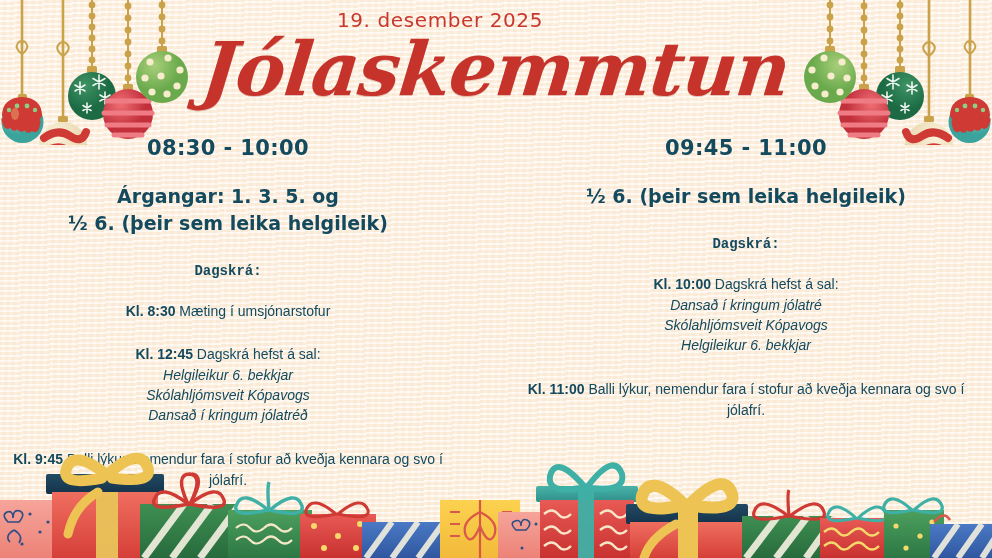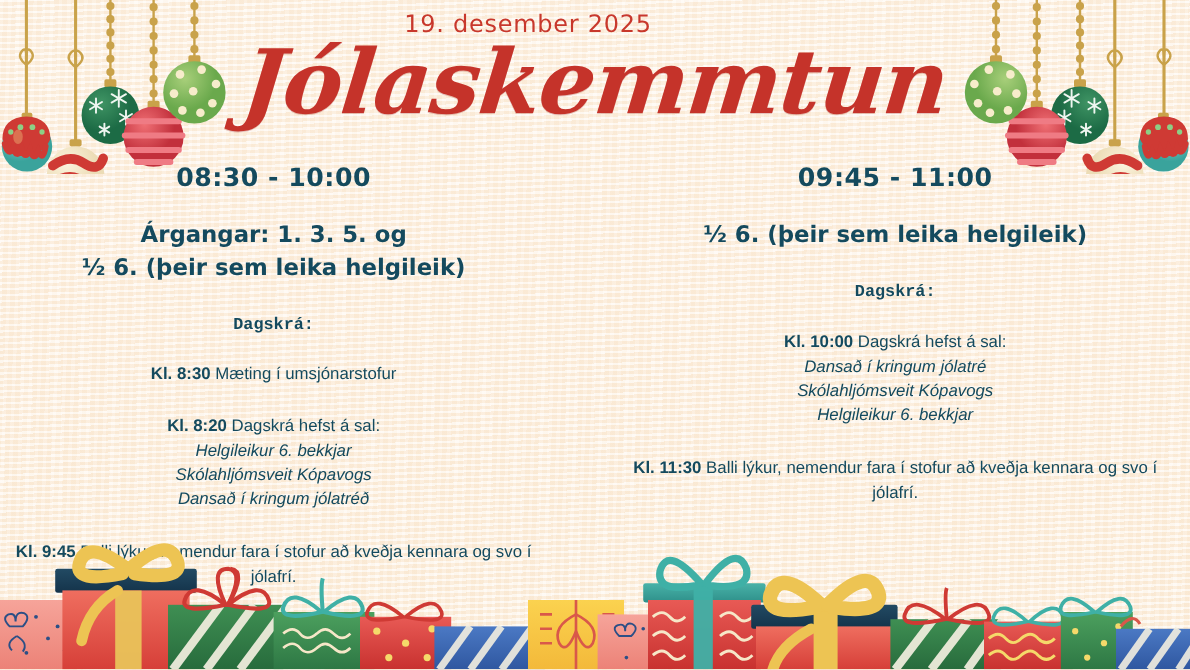--- a/index.html
+++ b/index.html
@@ -292,21 +292,21 @@
       <div>Árgangar: 1. 3. 5. og</div>
       <div>½ 6. (þeir sem leika helgileik)</div>
     </div>
     <div class="agenda-head">Dagskrá:</div>
 
     <div class="block">
       <span><b>Kl. 8:30</b><span> Mæting í umsjónarstofur</span></span>
     </div>
 
     <div class="block">
-      <div><b>Kl. 8:20</b><span> Dagskrá hefst á sal:</span></div>
+      <div><b>Kl. 12:45</b><span> Dagskrá hefst á sal:</span></div>
       <div class="italics">Helgileikur 6. bekkjar</div>
       <div class="italics">Skólahljómsveit Kópavogs</div>
       <div class="italics">Dansað í kringum jólatréð</div>
     </div>
 
     <div class="closing">
       <b>Kl. 9:45</b><span> Balli lýkur, nemendur fara í stofur að kveðja kennara og svo í jólafrí.</span>
     </div>
 
     <div class="foot">
@@ -324,21 +324,21 @@
 
 
     <div class="block">
       <div><b>Kl. 10:00</b><span> Dagskrá hefst á sal:</span></div>
       <div class="italics">Dansað í kringum jólatré</div>
       <div class="italics">Skólahljómsveit Kópavogs</div>
       <div class="italics">Helgileikur 6. bekkjar</div>
     </div>
 
     <div class="closing">
-      <b>Kl. 11:30</b><span> Balli lýkur,  nemendur fara í stofur að kveðja kennara og svo í jólafrí.</span>
+      <b>Kl. 11:00</b><span> Balli lýkur,  nemendur fara í stofur að kveðja kennara og svo í jólafrí.</span>
     </div>
   </div>
 
   <svg id="gifts" class="deco" viewBox="0 0 992 132" preserveAspectRatio="none">
     <defs>
       <linearGradient id="pRed" x1="0" y1="0" x2="0" y2="1">
           <stop offset="0" stop-color="#ef6e5f"></stop>
           <stop offset="1" stop-color="#d63f38"></stop>
         </linearGradient>
       <linearGradient id="pRed2" x1="0" y1="0" x2="0" y2="1">

